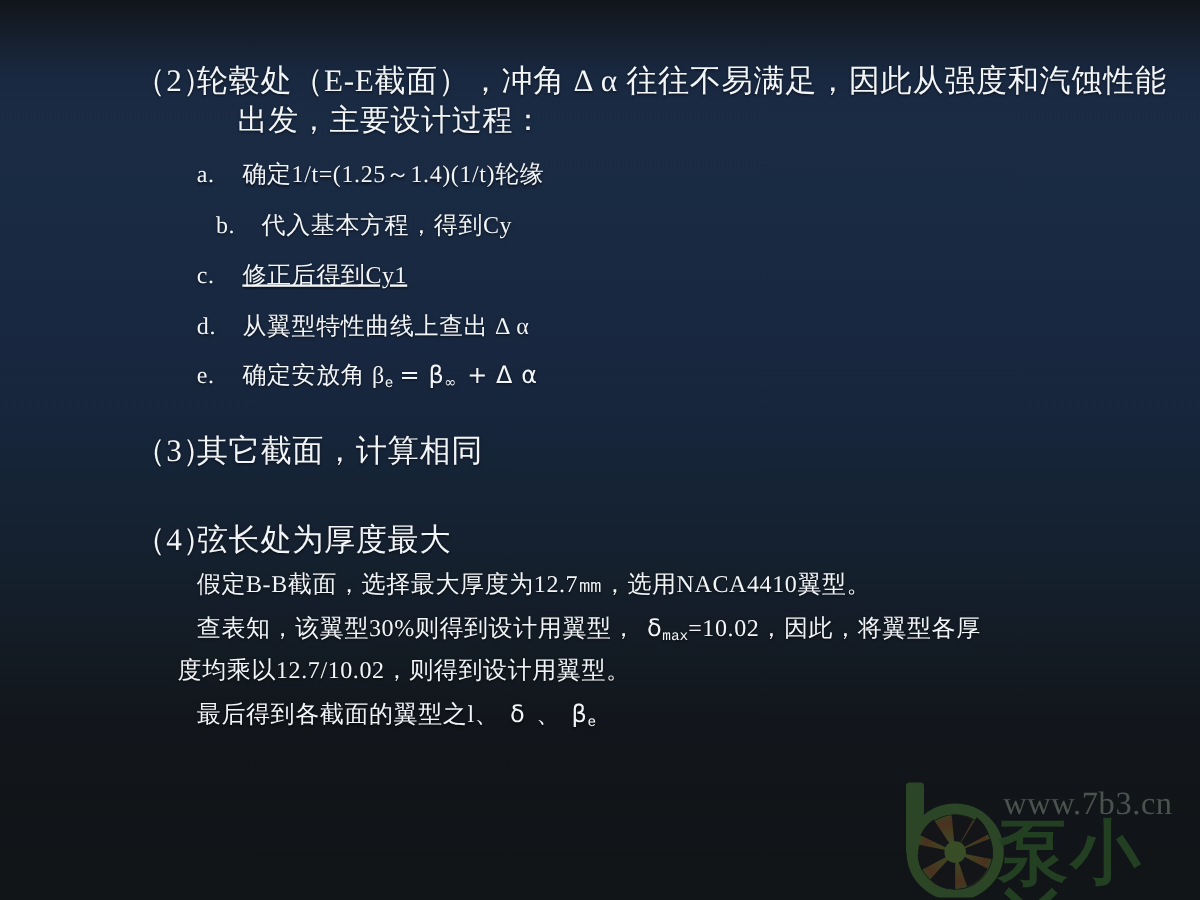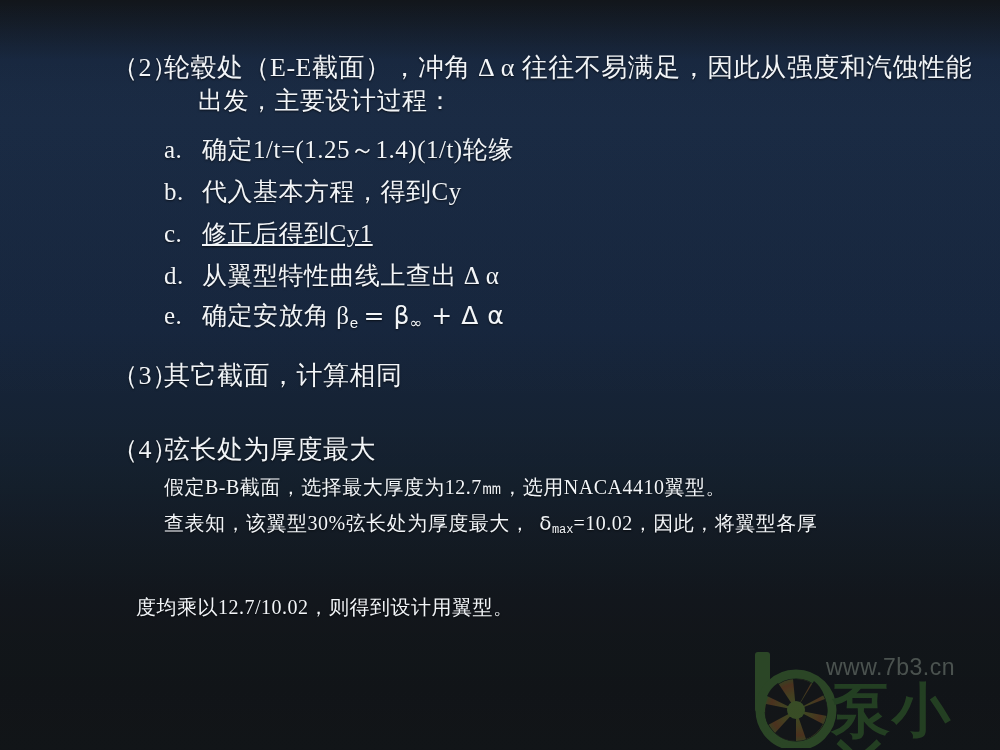--- a/index.html
+++ b/index.html
@@ -72,21 +72,21 @@
   
   .lvl1-cont {
     left: 164px;
     font-size: 25px;
     line-height: 1.25;
   }
 
   
   .lvl2 {
     left: 164px;
-    font-size: 25px;
+    font-size: 20px;
     line-height: 1.25;
   }
   .lvl2 .marker {
     display: inline-block;
     width: 38px;
   }
 
   
   .para {
     font-size: 20px;
@@ -116,24 +116,24 @@
     pointer-events: none;
   }
   #wm-logo {
     position: absolute;
     left: 0; top: 2px;
     width: 96px;
     height: 98px;
   }
   #wm-url {
     position: absolute;
-    left: 78px;
+    left: 88px;
     top: 6px;
-    font-family: Liberation Sans, sans-serif;
-    font-size: 23px;
+    font-family: Liberation Serif, serif;
+    font-size: 27px;
     color: #9aa69a;
     letter-spacing: 0.5px;
   }
   #wm-name {
     position: absolute;
     left: 84px;
     top: 33px;
     font-family: "DejaVu Sans", "Liberation Sans", sans-serif;
     font-weight: bold;
     font-size: 58px;
@@ -151,21 +151,21 @@
 
     <div class="line lvl1" style="top:52px;">
       <span class="marker">（2）</span><span>轮毂处（E-E截面），冲角 Δ α 往往不易满足，因此从强度和汽蚀性能</span>
     </div>
     <div class="line lvl1-cont" style="top:85px;margin-left:34px;">出发，主要设计过程：</div>
 
     <div class="line lvl2" style="top:134px;">
       <span class="marker">a.</span><span>确定1/t=(1.25～1.4)(1/t)轮缘</span>
     </div>
 
-    <div class="line lvl2" style="top:176px;">
+    <div class="line lvl2" style="top:176px;margin-left:16px;">
       <span class="marker">b.</span><span>代入基本方程，得到Cy</span>
     </div>
 
     <div class="line lvl2" style="top:218px;text-decoration:underline;">
       <span class="marker">c.</span><span>修正后得到Cy1</span>
     </div>
 
     <div class="line lvl2" style="top:300px;">
       <span class="marker">e.</span><span>确定安放角 β</span><span class="sub">e</span><span class="sp-s"></span><span class="sym">=  β</span><span class="sub sym">∞</span><span class="sp"></span><span class="sym">+  Δ α</span>
     </div>
@@ -178,25 +178,28 @@
       <span class="marker">（3）</span><span>其它截面，计算相同</span>
     </div>
 
     <div class="line lvl1" style="top:434px;">
       <span class="marker">（4）</span><span>弦长处为厚度最大</span>
     </div>
 
     <div class="line para" style="left:164px; top:474px;">假定B-B截面，选择最大厚度为12.7㎜，选用NACA4410翼型。</div>
 
     <div class="line para" style="left:164px; top:510px;">
-      <span>查表知，该翼型30%弦长处为厚度最大，</span><span class="sp"></span><span class="sym">δ</span><span class="sub">max</span><span>=10.02，因此，将翼型各厚</span>
-    </div>
-
-    <div class="line para" style="left:136px; top:546px;margin-top:48px;">度均乘以12.7/10.02，则得到设计用翼型。</div>
-
+      <span>查表知，该翼型30%则得到设计用翼型，</span><span class="sp"></span><span class="sym">δ</span><span class="sub">max</span><span>=10.02，因此，将翼型各厚</span>
+    </div>
+
+    <div class="line para" style="left:148px; top:546px;">度均乘以12.7/10.02，则得到设计用翼型。</div>
+
+    <div class="line para" style="left:164px; top:582px;">
+      <span>最后得到各截面的翼型之l、</span><span class="sp"></span><span class="sym">δ</span><span class="sp"></span><span>、</span><span class="sp"></span><span class="sym">β</span><span class="sub">e</span>
+    </div>
 
   </div>
 
   <div id="watermark">
 
     <svg id="wm-logo" viewBox="0 0 96 98">
       <defs>
         <radialGradient id="blade-grad" cx="50%" cy="50%" r="55%">
           <stop offset="0%" stop-color="#6f9a3a"></stop>
           <stop offset="45%" stop-color="#8a7b2c"></stop>

